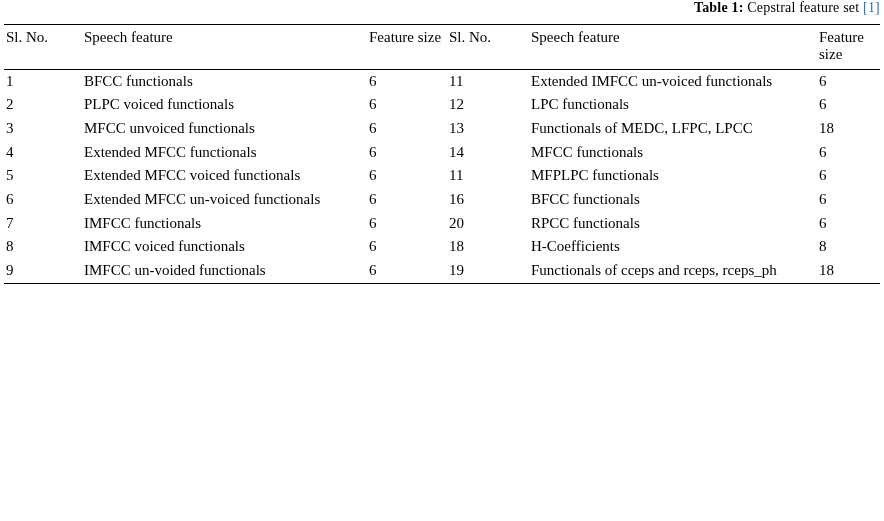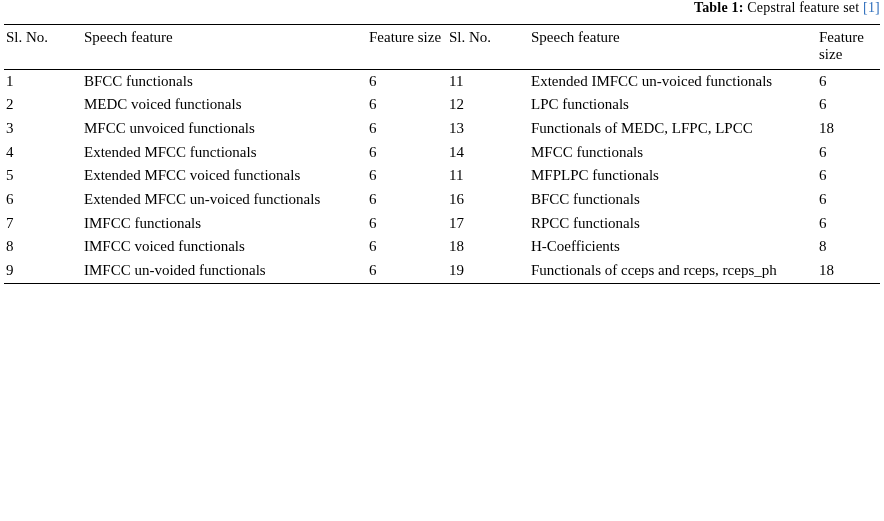--- a/index.html
+++ b/index.html
@@ -107,21 +107,21 @@
       <tr class="rule-mid">
         <td>1</td>
         <td>BFCC functionals</td>
         <td>6</td>
         <td>11</td>
         <td>Extended IMFCC un-voiced functionals</td>
         <td>6</td>
       </tr>
       <tr>
         <td>2</td>
-        <td>MEDC voiced functionals</td>
+        <td>PLPC voiced functionals</td>
         <td>6</td>
         <td>12</td>
         <td>LPC functionals</td>
         <td>6</td>
       </tr>
       <tr>
         <td>3</td>
         <td>MFCC unvoiced functionals</td>
         <td>6</td>
         <td>13</td>
@@ -149,21 +149,21 @@
         <td>Extended MFCC un-voiced functionals</td>
         <td>6</td>
         <td>16</td>
         <td>BFCC functionals</td>
         <td>6</td>
       </tr>
       <tr>
         <td>7</td>
         <td>IMFCC functionals</td>
         <td>6</td>
-        <td>17</td>
+        <td>20</td>
         <td>RPCC functionals</td>
         <td>6</td>
       </tr>
       <tr>
         <td>8</td>
         <td>IMFCC voiced functionals</td>
         <td>6</td>
         <td>18</td>
         <td>H-Coefficients</td>
         <td>8</td>

